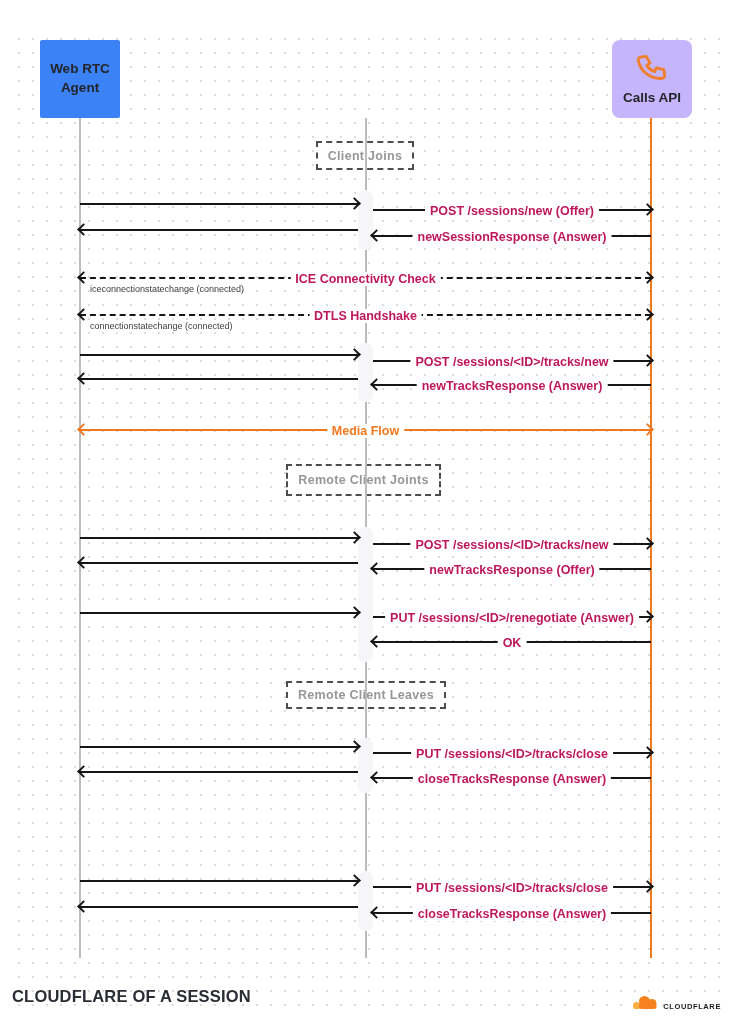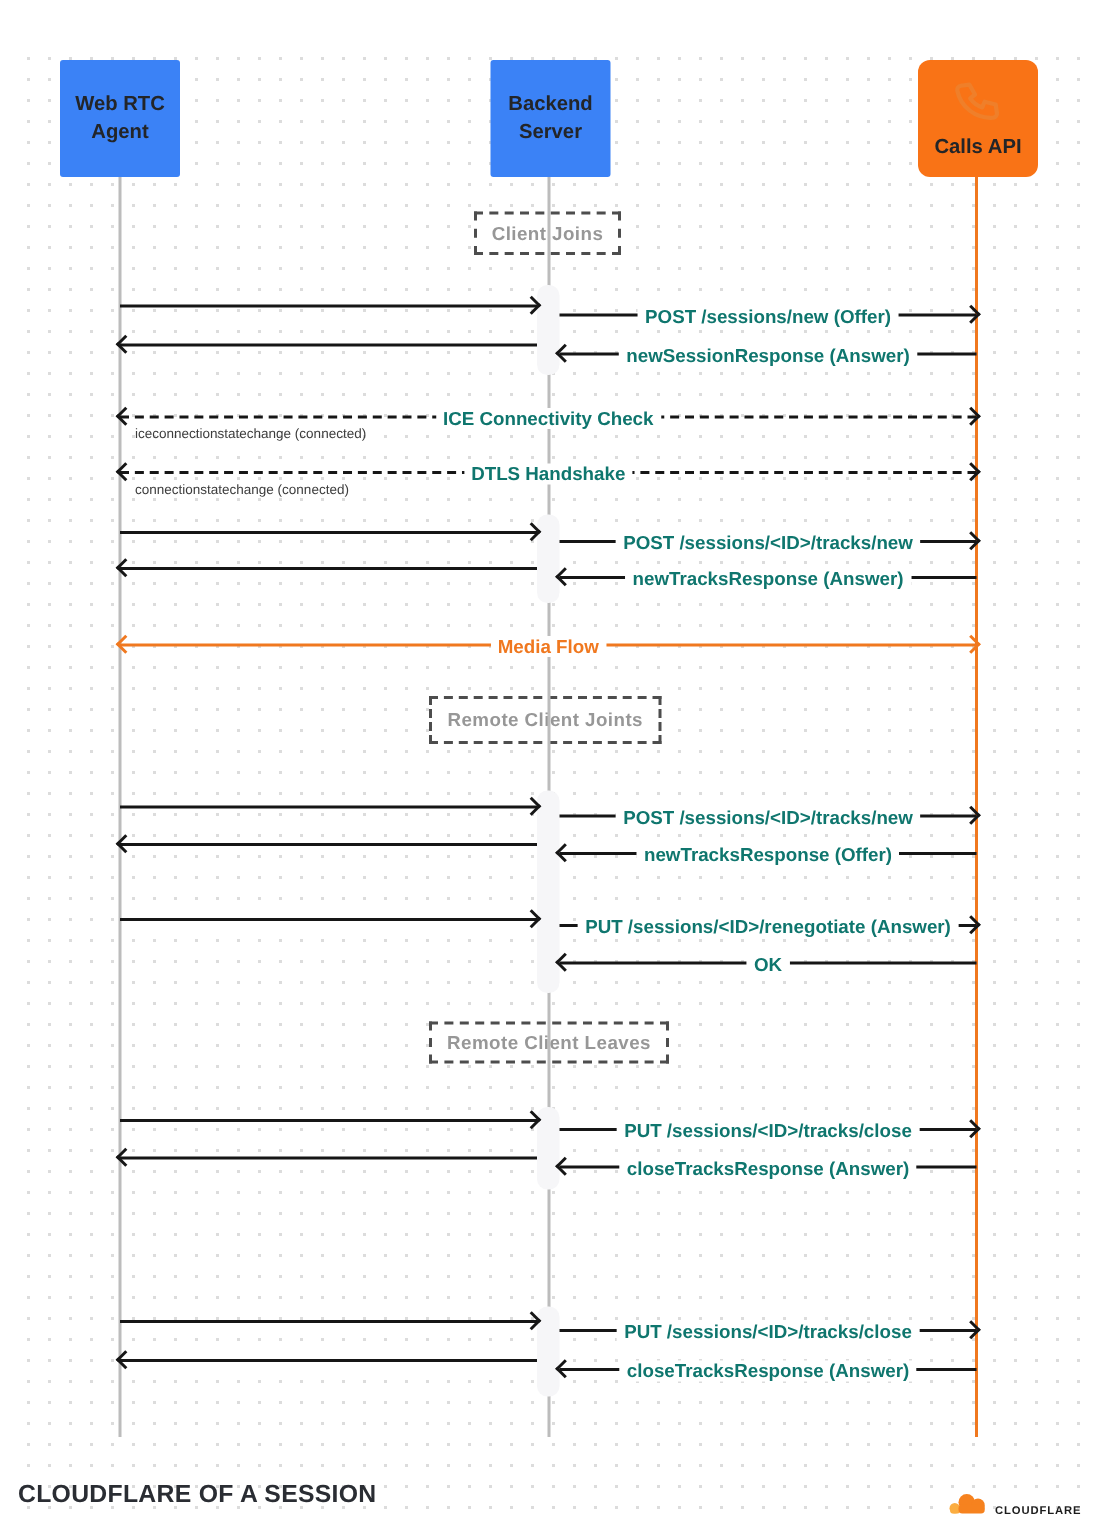--- a/index.html
+++ b/index.html
@@ -16,21 +16,21 @@
   }
   
   .actor {
     position:absolute; top:40px; width:80px; height:78px; z-index:6;
     background:#3b82f6; border-radius:2px;
     display:flex; align-items:center; justify-content:center; text-align:center;
     font-weight:700; font-size:13.5px; line-height:1.4; color:#232528;
     white-space:pre-line;
   }
   .actor.api {
-    background:#f97316; border-radius:8px; flex-direction:column; gap:5px;
+    background:#c4b5fd; border-radius:8px; flex-direction:column; gap:5px;
   }
   .actor.api .alabel { white-space:nowrap; }
   
   .life { position:absolute; top:118px; width:2px; height:840px; background:#bcbcbc; z-index:3; }
   .life.orange { background:#f0781f; }
   
   .act { position:absolute; left:358px; width:15px; background:#f6f6f8; border-radius:7px; z-index:4; }
   
   .phase {
     position:absolute; z-index:2; background:#ffffff; border:2px dashed #4d4d4d;
@@ -44,21 +44,21 @@
   .ar {
     position:absolute; width:9px; height:9px; top:-6.5px;
     border-top:2.4px solid #161616; border-right:2.4px solid #161616;
   }
   .ar.r { right:-1px; transform:rotate(45deg); }
   .ar.l { left:-1px; transform:rotate(-135deg); }
   .seg.orange .ar { border-top-color:#f0781f; border-right-color:#f0781f; border-top-width:2.6px; border-right-width:2.6px; }
   .mlabel {
     position:absolute; left:50%; top:0px; transform:translate(-50%,-50%);
     background:#ffffff; padding:0 5px; white-space:nowrap;
-    font-weight:700; font-size:12.5px; color:#0f766e;
+    font-weight:700; font-size:12.5px; color:#be185d;
   }
   .mlabel.o { color:#f0781f; }
   .sub {
     position:absolute; left:10px; top:5px; white-space:nowrap;
     font-weight:400; font-size:9px; color:#3c3c3c;
   }
   
   #footer-title {
     position:absolute; left:12px; top:987px; z-index:6;
     font-weight:700; font-size:16.5px; letter-spacing:.2px; color:#2a2d33;
@@ -88,24 +88,20 @@
 
   <div class="act" style="top:190px; height:60px;"></div>
   <div class="act" style="top:343px; height:59px;"></div>
   <div class="act" style="top:527px; height:135px;"></div>
   <div class="act" style="top:738px; height:55px;"></div>
   <div class="act" style="top:871px; height:60px;"></div>
 
   <div class="actor" style="left:40px;">
     <span>Web RTC
 Agent</span>
-  </div>
-  <div class="actor" style="left:327px;">
-    <span>Backend
-Server</span>
   </div>
   <div class="actor api" style="left:612px;">
     <svg width="34" height="34" viewBox="0 0 24 24" fill="none" stroke="#ef7f2a" stroke-width="2" stroke-linecap="round" stroke-linejoin="round" style="transform:rotate(-8deg);">
       <path d="M5 4h4l2 5l-2.5 1.5a11 11 0 0 0 5 5l1.5 -2.5l5 2v4a2 2 0 0 1 -2 2a16 16 0 0 1 -15 -15a2 2 0 0 1 2 -2"></path>
     </svg>
     <span class="alabel">Calls API</span>
   </div>
 
   <div class="seg" style="left:80px; top:203px; width:278px;">
       <span class="ar r"></span>

